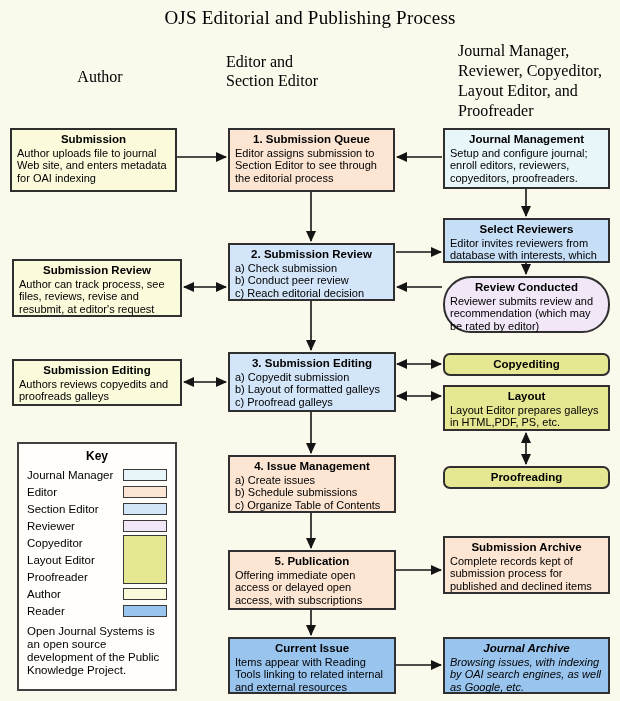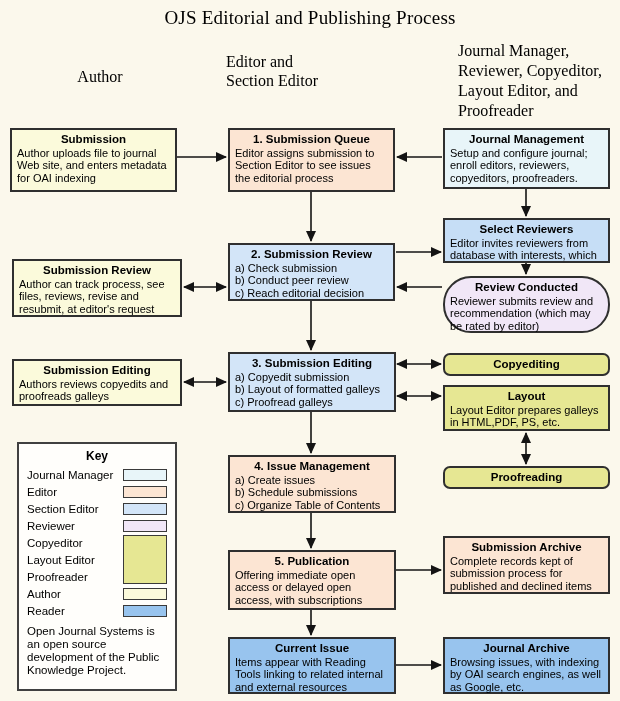--- a/index.html
+++ b/index.html
@@ -113,21 +113,21 @@
     <line x1="396" y1="665" x2="441" y2="665" marker-end="url(#ae)"></line>
   </svg>
 
   <div class="node" id="n-submission" style="background: rgb(251, 250, 219);">
     <div class="t">Submission</div>
     <div class="b">Author uploads file to journal Web site, and enters metadata for OAI indexing</div>
   </div>
 
   <div class="node" id="n-queue" style="background: rgb(252, 229, 211);">
     <div class="t">1. Submission Queue</div>
-    <div class="b">Editor assigns submission to Section Editor to see issues the editorial process</div>
+    <div class="b">Editor assigns submission to Section Editor to see through the editorial process</div>
   </div>
 
   <div class="node" id="n-jm" style="background: rgb(232, 245, 249);">
     <div class="t">Journal Management</div>
     <div class="b">Setup and configure journal; enroll editors, reviewers, copyeditors, proofreaders.</div>
   </div>
 
   <div class="node" id="n-select" style="background: rgb(198, 222, 246);">
     <div class="t">Select Reviewers</div>
     <div class="b">Editor invites reviewers from database with interests, which</div>
@@ -190,21 +190,21 @@
   <div class="node" id="n-subarchive" style="background: rgb(252, 229, 211);">
     <div class="t">Submission Archive</div>
     <div class="b">Complete records kept of submission process for published and declined items</div>
   </div>
 
   <div class="node" id="n-current" style="background: rgb(152, 196, 238);">
     <div class="t">Current Issue</div>
     <div class="b">Items appear with Reading Tools linking to related internal and external resources</div>
   </div>
 
-  <div class="node" id="n-jarchive" style="background: rgb(152, 196, 238);">
+  <div class="node" id="n-jarchive" style="background: rgb(152, 196, 238); font-style: italic;">
     <div class="t">Journal Archive</div>
     <div class="b">Browsing issues, with indexing by OAI search engines, as well as Google, etc.</div>
   </div>
 
   <div id="key">
     <div class="key-title">Key</div>
 
     <div class="krow">
       <span>Journal Manager</span>
       <span class="swatch" style="background: rgb(232, 245, 249);"></span>

